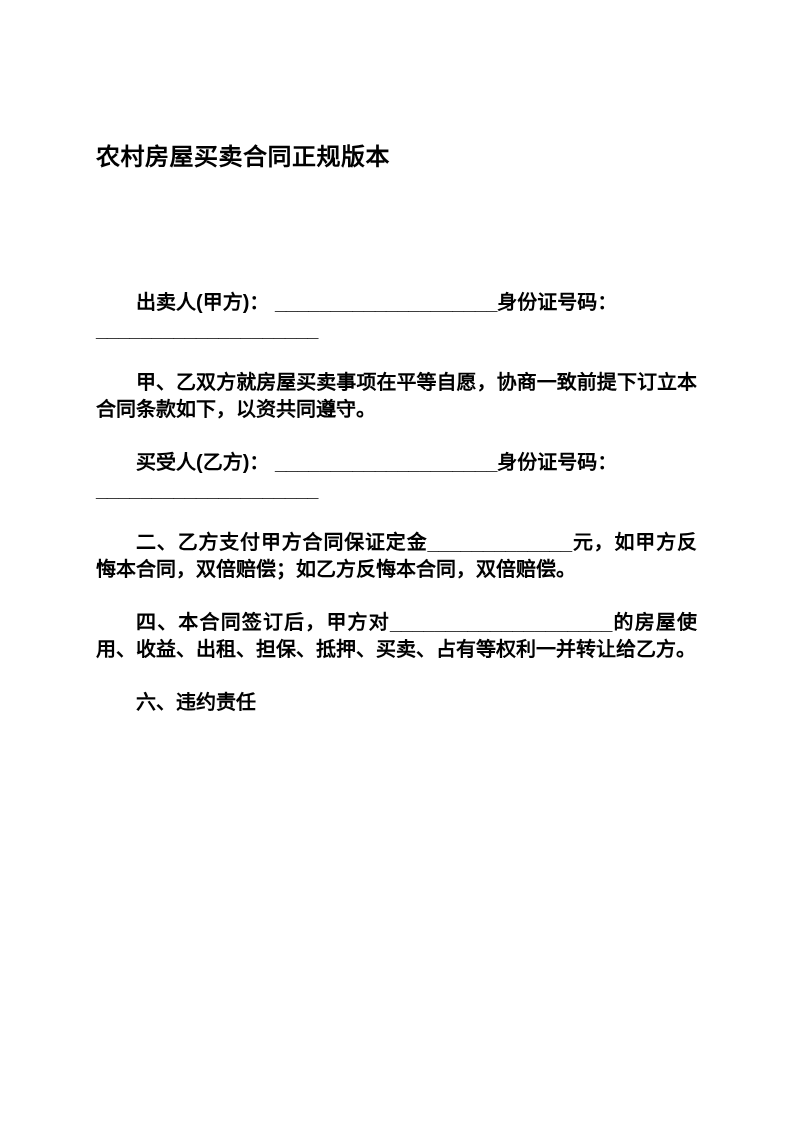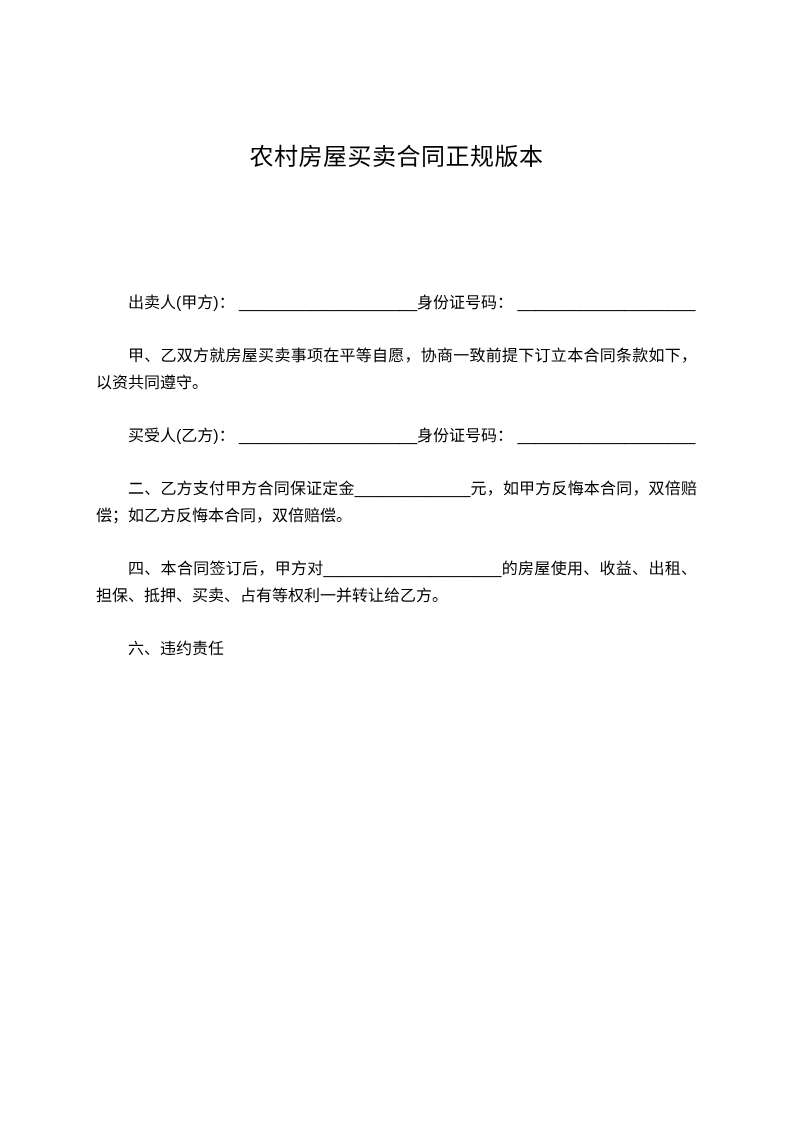--- a/index.html
+++ b/index.html
@@ -21,31 +21,31 @@
     background: #ffffff;
     box-sizing: border-box;
   }
   .content {
     padding: 0 96px;
   }
   .doc-title {
     margin: 139px 0 0 0;
     font-size: 24px;
     line-height: 36px;
-    font-weight: normal;
-    text-align: center;
+    font-weight: bold;
     letter-spacing: 0.5px;
   }
   .para {
-    font-size: 16px;
+    font-size: 20px;
     line-height: 27px;
     margin: 0 0 26px 0;
     text-align: justify;
     text-indent: 2em;
     word-break: break-all;
+    font-weight: bold;
   }
   .para.first {
     margin-top: 114px;
   }
   .party-line {
     text-align: left;
   }
   .blank {
     letter-spacing: 0;
     white-space: nowrap;

